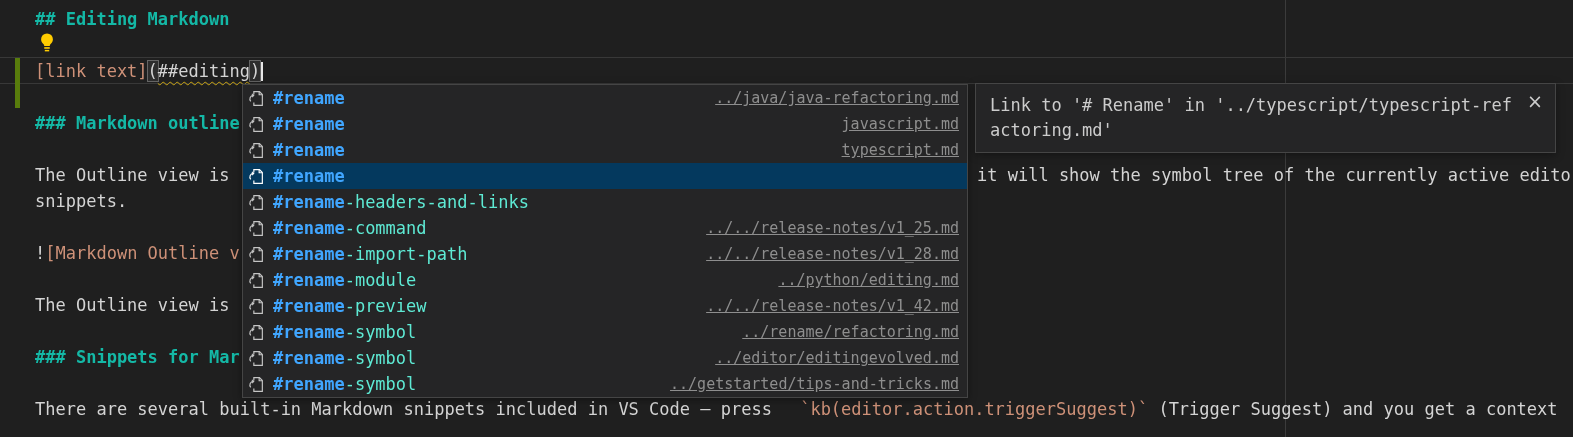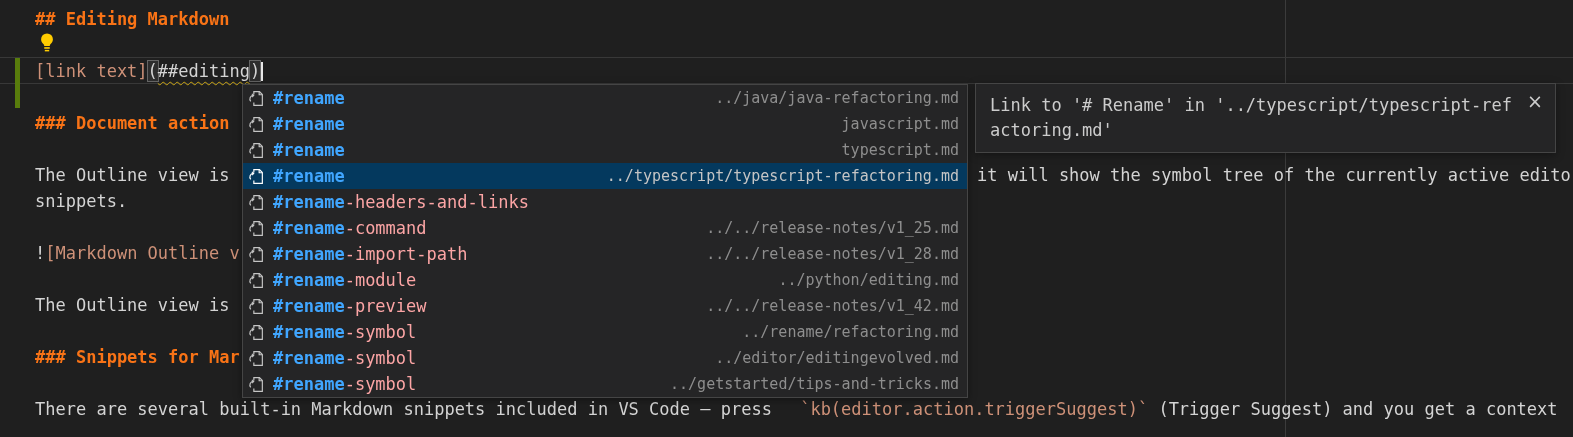--- a/index.html
+++ b/index.html
@@ -8,40 +8,40 @@
     background:#1F1F1F;
     font-family:"DejaVu Sans Mono",monospace;
     font-size:17px;color:#D4D4D4;
   }
   
   .ruler{position:absolute;top:0;left:1285px;width:1px;height:437px;background:#3B3B3B;z-index:0;}
   .curline-border{position:absolute;left:0;width:1573px;height:1px;background:#383838;z-index:0;}
   .gutter-bar{position:absolute;left:15px;top:58px;width:5px;height:50px;background:#587C0C;z-index:1;}
   
   .eline{position:absolute;left:35px;height:26px;line-height:26px;white-space:pre;z-index:2;}
-  .h-blue{color:#f97316;font-weight:bold;}
+  .h-blue{color:#14b8a6;font-weight:bold;}
   .str{color:#CE9178;margin-top:32px;}
   .code-span{color:#CE9178;margin-left:18px;}
   .bracket{box-shadow:0 0 0 1px #656565;background:rgba(110,110,110,.18);}
   .squiggle{text-decoration:underline wavy #C9A512 1px;text-underline-offset:4px;text-decoration-skip-ink:none;}
   .cursor{display:inline-block;width:2px;height:19px;background:#E8E8E8;vertical-align:-4px;margin-left:1px;}
   .bulb{position:absolute;left:36px;top:32px;width:22px;height:22px;z-index:2;cursor:pointer;}
   
   .suggest{
     position:absolute;left:242px;top:84px;width:726px;height:314px;box-sizing:border-box;
     background:#252526;border:1px solid #454545;z-index:5;
     box-shadow:0 2px 8px rgba(0,0,0,.36);
   }
   .srow{display:flex;align-items:center;height:26px;padding:0 8px 0 5px;cursor:pointer;}
   .srow.selected{background:#04395E;}
   .sicon{flex:0 0 18px;height:17px;margin-right:7px;display:flex;align-items:center;}
   .slabel{white-space:pre;line-height:26px;}
   .slabel .match{color:#40A6FF;font-weight:bold;}
-  .slabel .rest{color:#fca5a5;}
-  .spath{margin-left:auto;padding-left:12px;font-size:15px;color:#8E8E8E;white-space:pre;}
+  .slabel .rest{color:#5eead4;}
+  .spath{margin-left:auto;padding-left:12px;font-size:15px;color:#8E8E8E;white-space:pre;text-decoration:underline;}
   .srow.selected .spath{color:#C5C5C5;}
   
   .docs{
     position:absolute;left:975px;top:83px;width:581px;height:70px;box-sizing:border-box;
     background:#252526;border:1px solid #454545;z-index:6;
     box-shadow:0 2px 8px rgba(0,0,0,.36);
   }
   .docs-text{
     position:absolute;left:14px;top:9px;width:528px;
     color:#CCCCCC;line-height:25px;word-break:break-all;white-space:normal;
@@ -67,21 +67,21 @@
       <path fill="#FFCC00" d="M8 1a4.3 4.3 0 0 0-4.3 4.3c0 1.5.8 2.5 1.5 3.3.5.6.8 1 .8 1.6h4c0-.6.3-1 .8-1.6.7-.8 1.5-1.8 1.5-3.3A4.3 4.3 0 0 0 8 1z"></path>
       <path fill="#FFCC00" d="M6 11h4v1.2H6z"></path>
       <path fill="#FFCC00" d="M6.4 13h3.2v1.1H6.4z"></path>
     </svg>
   </div>
 
   <div class="eline h-blue" style="top:6px">## Editing Markdown</div>
 
   <div class="eline" style="top:58px"><span class="str">[link text]</span><span class="bracket">(</span><span class="squiggle">##editing</span><span class="bracket">)</span><span class="cursor"></span></div>
 
-  <div class="eline h-blue" style="top:110px">### Document action</div>
+  <div class="eline h-blue" style="top:110px">### Markdown outline</div>
 
   <div class="eline" style="top:162px">The Outline view is </div>
   <div class="eline" style="top:162px;left:977px">it will show the symbol tree of the currently active edito</div>
   <div class="eline" style="top:188px">snippets.</div>
 
   <div class="eline" style="top:240px"><span>!</span><span class="str">[Markdown Outline v</span></div>
 
   <div class="eline" style="top:292px">The Outline view is </div>
 
   <div class="eline h-blue" style="top:344px">### Snippets for Mar</div>
@@ -132,21 +132,20 @@
     <div class="srow selected">
       <span class="sicon">
           <svg width="17" height="17" viewBox="0 0 16 16" fill="none" stroke="#FFFFFF" stroke-width="1.1">
             <path d="M5.5 4.2 V1.5 H10.8 L13.5 4.2 V14.5 H5.5 V11.8"></path>
             <path d="M10.5 1.8 V4.5 H13.2"></path>
             <path d="M2.6 10.6 a3.4 3.4 0 0 1 2.4 -5.6"></path>
             <path d="M3.6 3.6 L5.4 5 L3.9 6.6" stroke-width="1"></path>
           </svg>
         </span>
       <span class="slabel"><span class="match">#rename</span><span class="rest"></span></span>
-      <span class="spath">../typescript/typescript-refactoring.md</span>
     </div>
 
     <div class="srow">
       <span class="sicon">
           <svg width="17" height="17" viewBox="0 0 16 16" fill="none" stroke="#C5C5C5" stroke-width="1.1">
             <path d="M5.5 4.2 V1.5 H10.8 L13.5 4.2 V14.5 H5.5 V11.8"></path>
             <path d="M10.5 1.8 V4.5 H13.2"></path>
             <path d="M2.6 10.6 a3.4 3.4 0 0 1 2.4 -5.6"></path>
             <path d="M3.6 3.6 L5.4 5 L3.9 6.6" stroke-width="1"></path>
           </svg>

